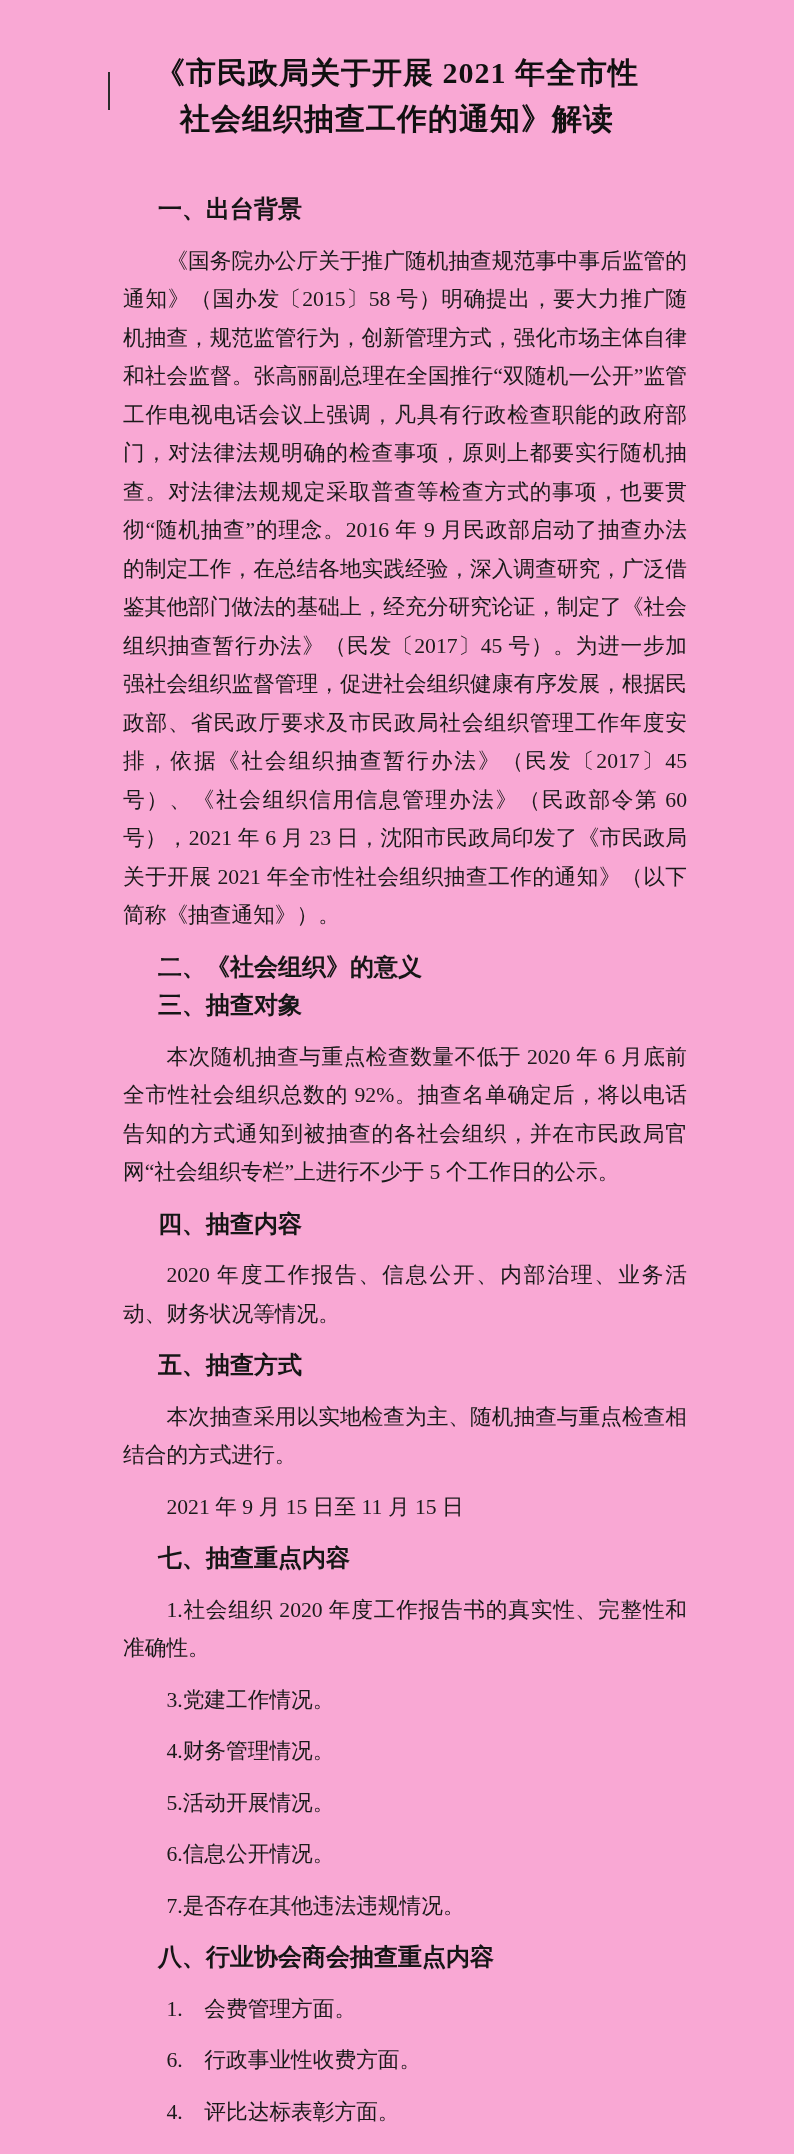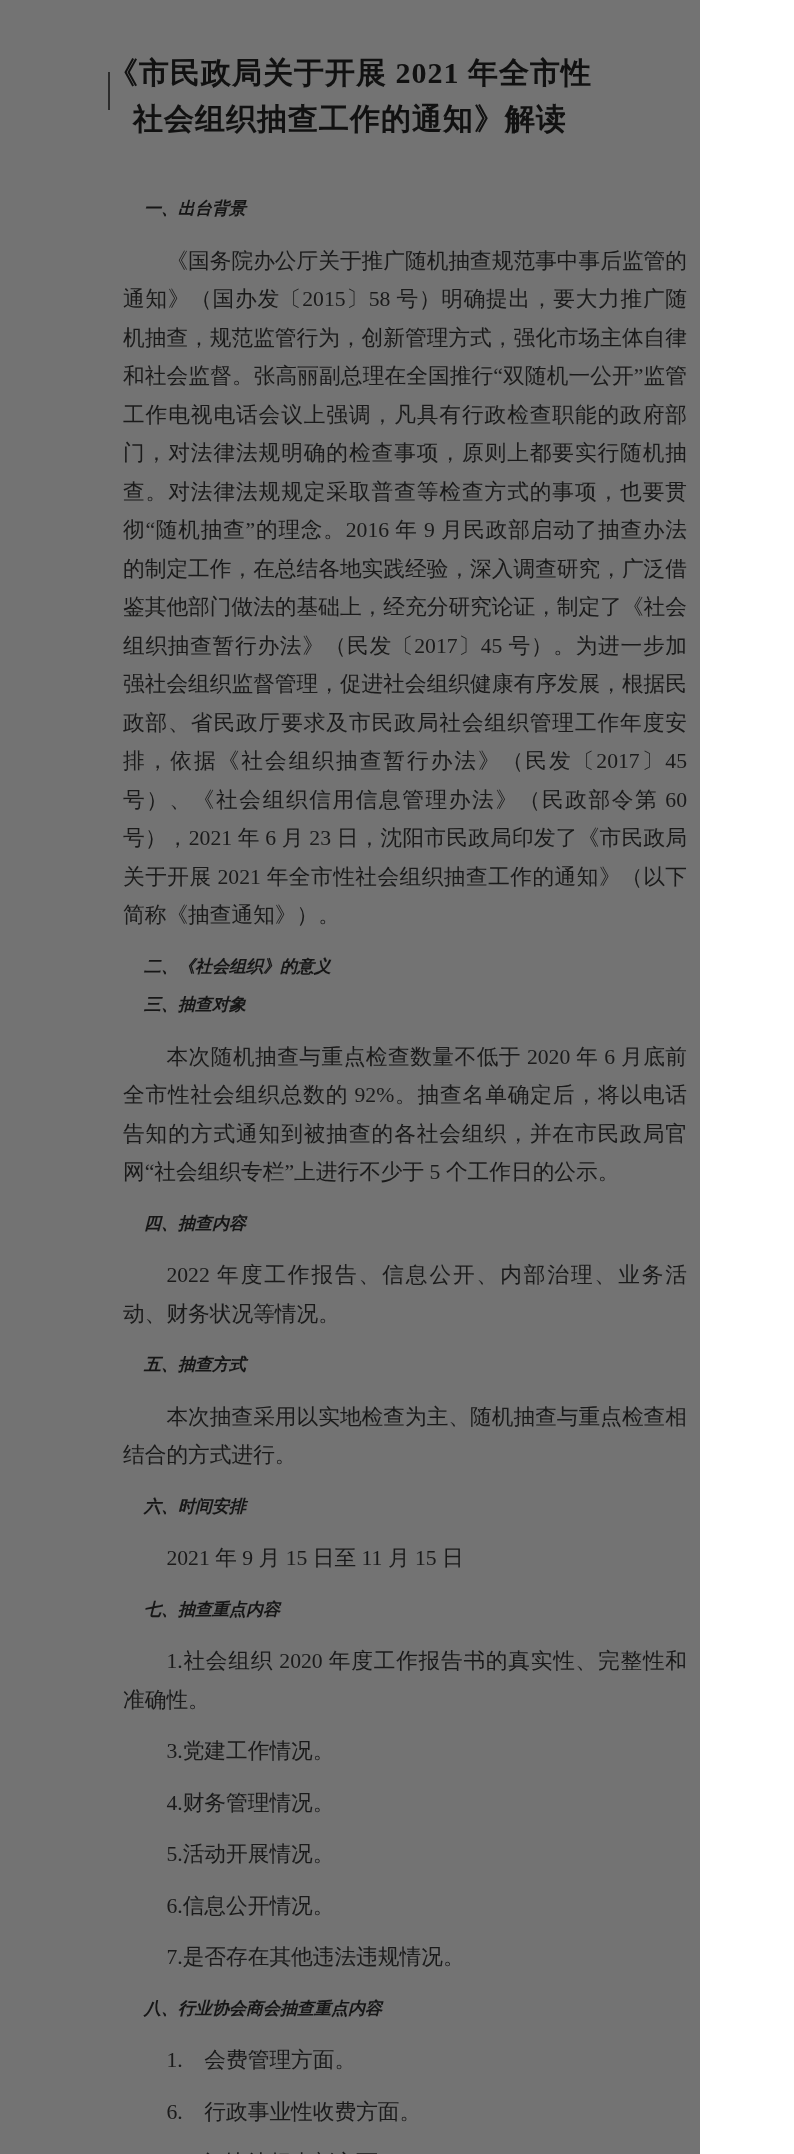--- a/index.html
+++ b/index.html
@@ -2,23 +2,23 @@
 <html><head>
 <meta charset="utf-8">
 <style>
   html, body {
     margin: 0;
     padding: 0;
     background: #ffffff;
   }
   .page {
     position: relative;
-    width: 700px;
+    width: 794px;
     height: 2154px;
-    background: #737373;
+    background: #f9a8d4;
     color: #1a1a1a;
     overflow: hidden;
     font-family: "Liberation Serif", serif;
   }
   
   .revision-bar {
     position: absolute;
     left: 108px;
     top: 72px;
     width: 2px;
@@ -41,25 +41,24 @@
     width: 590px;
     font-family: "Liberation Serif", serif;
     font-size: 21.7px;
     line-height: 38.5px;
     text-align: justify;
     color: #1a1a1a;
   }
   .sec-heading {
     font-family: "Liberation Sans", sans-serif;
     font-weight: 700;
-    font-size: 17px;
+    font-size: 24px;
     line-height: 38.5px;
     text-indent: 2em;
     color: #161616;
-    font-style: italic;
   }
   .para {
     margin: 13px;
     text-indent: 2em;
   }
 </style>
 </head>
 <body>
 
 <div class="page">
@@ -70,24 +69,23 @@
     <span class="title-line">社会组织抽查工作的通知》解读</span>
   </div>
 
   <div class="doc-body" id="doc-body">
       <div class="sec-heading">一、出台背景</div>
       <p class="para">《国务院办公厅关于推广随机抽查规范事中事后监管的通知》（国办发〔2015〕58 号）明确提出，要大力推广随机抽查，规范监管行为，创新管理方式，强化市场主体自律和社会监督。张高丽副总理在全国推行“双随机一公开”监管工作电视电话会议上强调，凡具有行政检查职能的政府部门，对法律法规明确的检查事项，原则上都要实行随机抽查。对法律法规规定采取普查等检查方式的事项，也要贯彻“随机抽查”的理念。2016 年 9 月民政部启动了抽查办法的制定工作，在总结各地实践经验，深入调查研究，广泛借鉴其他部门做法的基础上，经充分研究论证，制定了《社会组织抽查暂行办法》（民发〔2017〕45 号）。为进一步加强社会组织监督管理，促进社会组织健康有序发展，根据民政部、省民政厅要求及市民政局社会组织管理工作年度安排，依据《社会组织抽查暂行办法》（民发〔2017〕45 号）、《社会组织信用信息管理办法》（民政部令第 60 号），2021 年 6 月 23 日，沈阳市民政局印发了《市民政局关于开展 2021 年全市性社会组织抽查工作的通知》（以下简称《抽查通知》）。</p>
       <div class="sec-heading">二、《社会组织》的意义</div>
       <div class="sec-heading">三、抽查对象</div>
       <p class="para">本次随机抽查与重点检查数量不低于 2020 年 6 月底前全市性社会组织总数的 92%。抽查名单确定后，将以电话告知的方式通知到被抽查的各社会组织，并在市民政局官网“社会组织专栏”上进行不少于 5 个工作日的公示。</p>
       <div class="sec-heading">四、抽查内容</div>
-      <p class="para">2022 年度工作报告、信息公开、内部治理、业务活动、财务状况等情况。</p>
+      <p class="para">2020 年度工作报告、信息公开、内部治理、业务活动、财务状况等情况。</p>
       <div class="sec-heading">五、抽查方式</div>
       <p class="para">本次抽查采用以实地检查为主、随机抽查与重点检查相结合的方式进行。</p>
-      <div class="sec-heading">六、时间安排</div>
       <p class="para">2021 年 9 月 15 日至 11 月 15 日</p>
       <div class="sec-heading">七、抽查重点内容</div>
       <p class="para">1.社会组织 2020 年度工作报告书的真实性、完整性和准确性。</p>
       <p class="para">3.党建工作情况。</p>
       <p class="para">4.财务管理情况。</p>
       <p class="para">5.活动开展情况。</p>
       <p class="para">6.信息公开情况。</p>
       <p class="para">7.是否存在其他违法违规情况。</p>
       <div class="sec-heading">八、行业协会商会抽查重点内容</div>
       <p class="para">1.　会费管理方面。</p>

